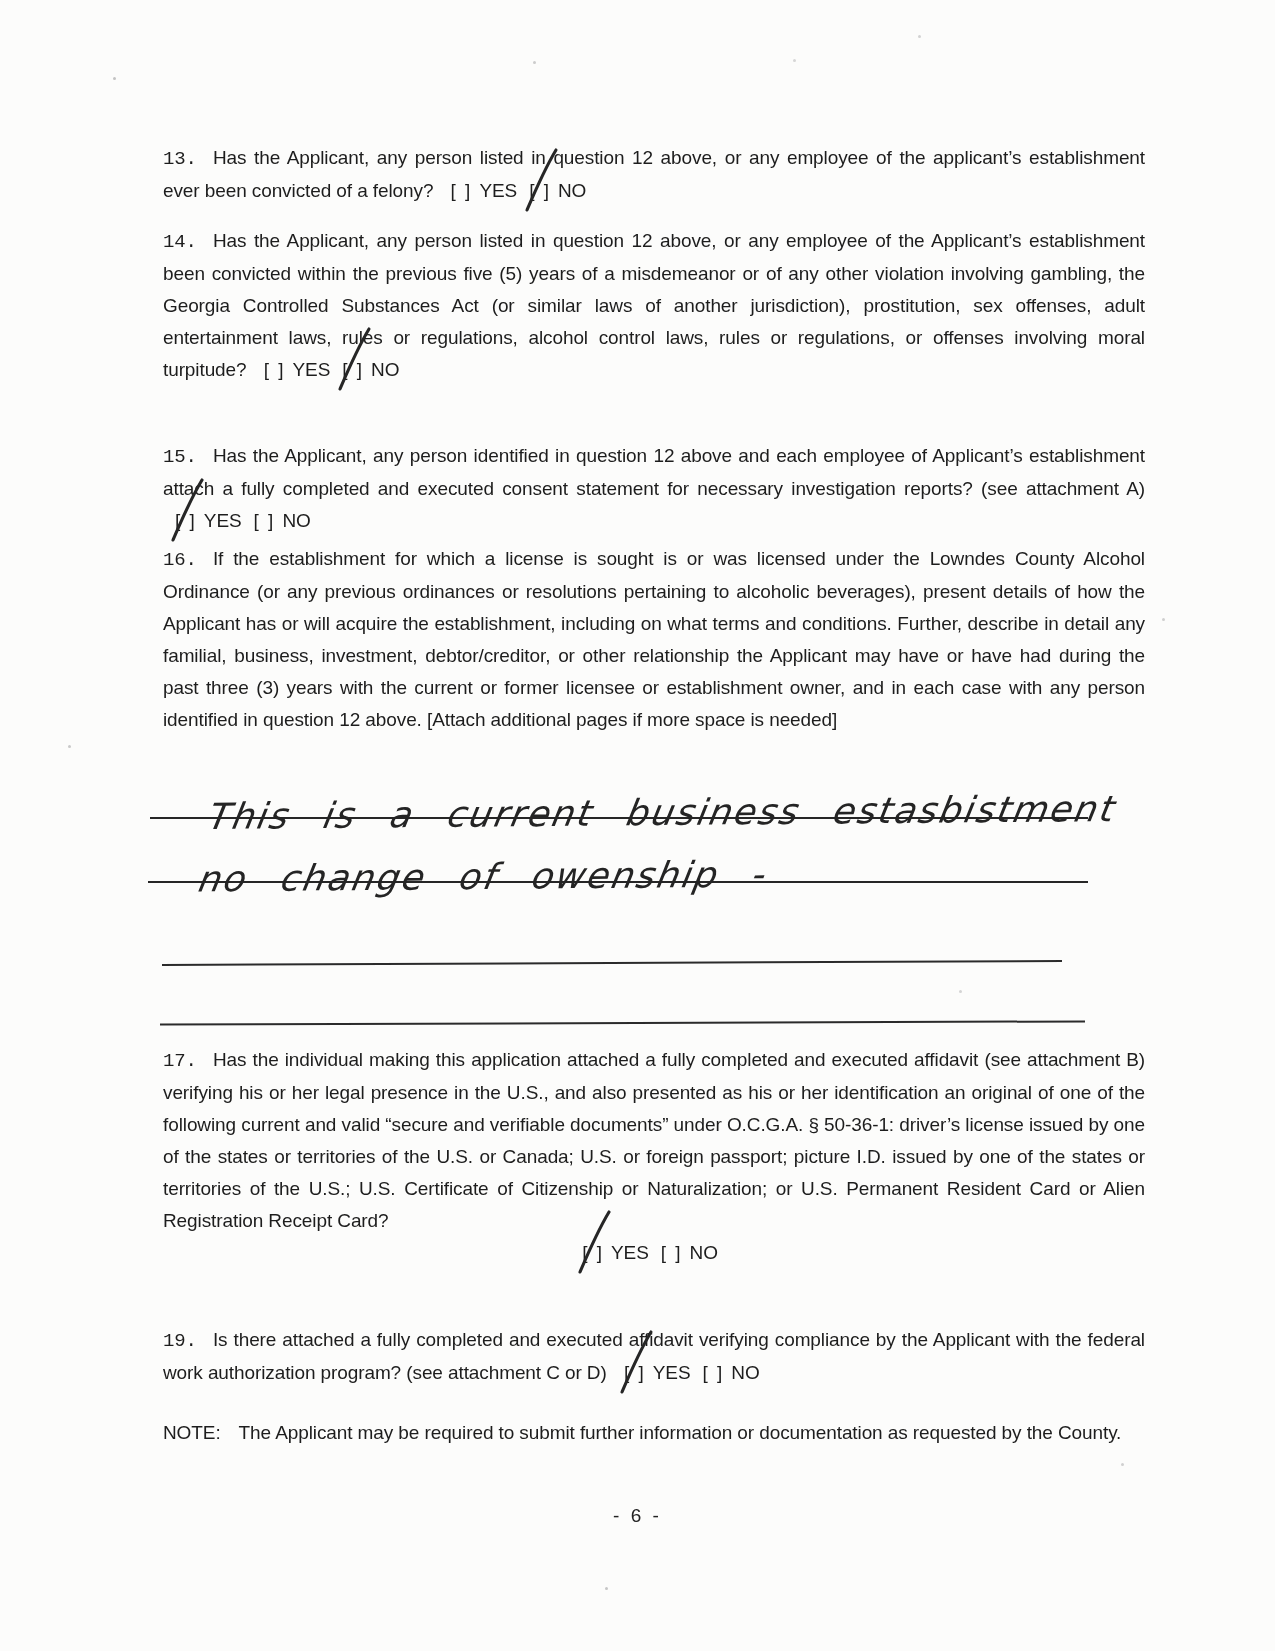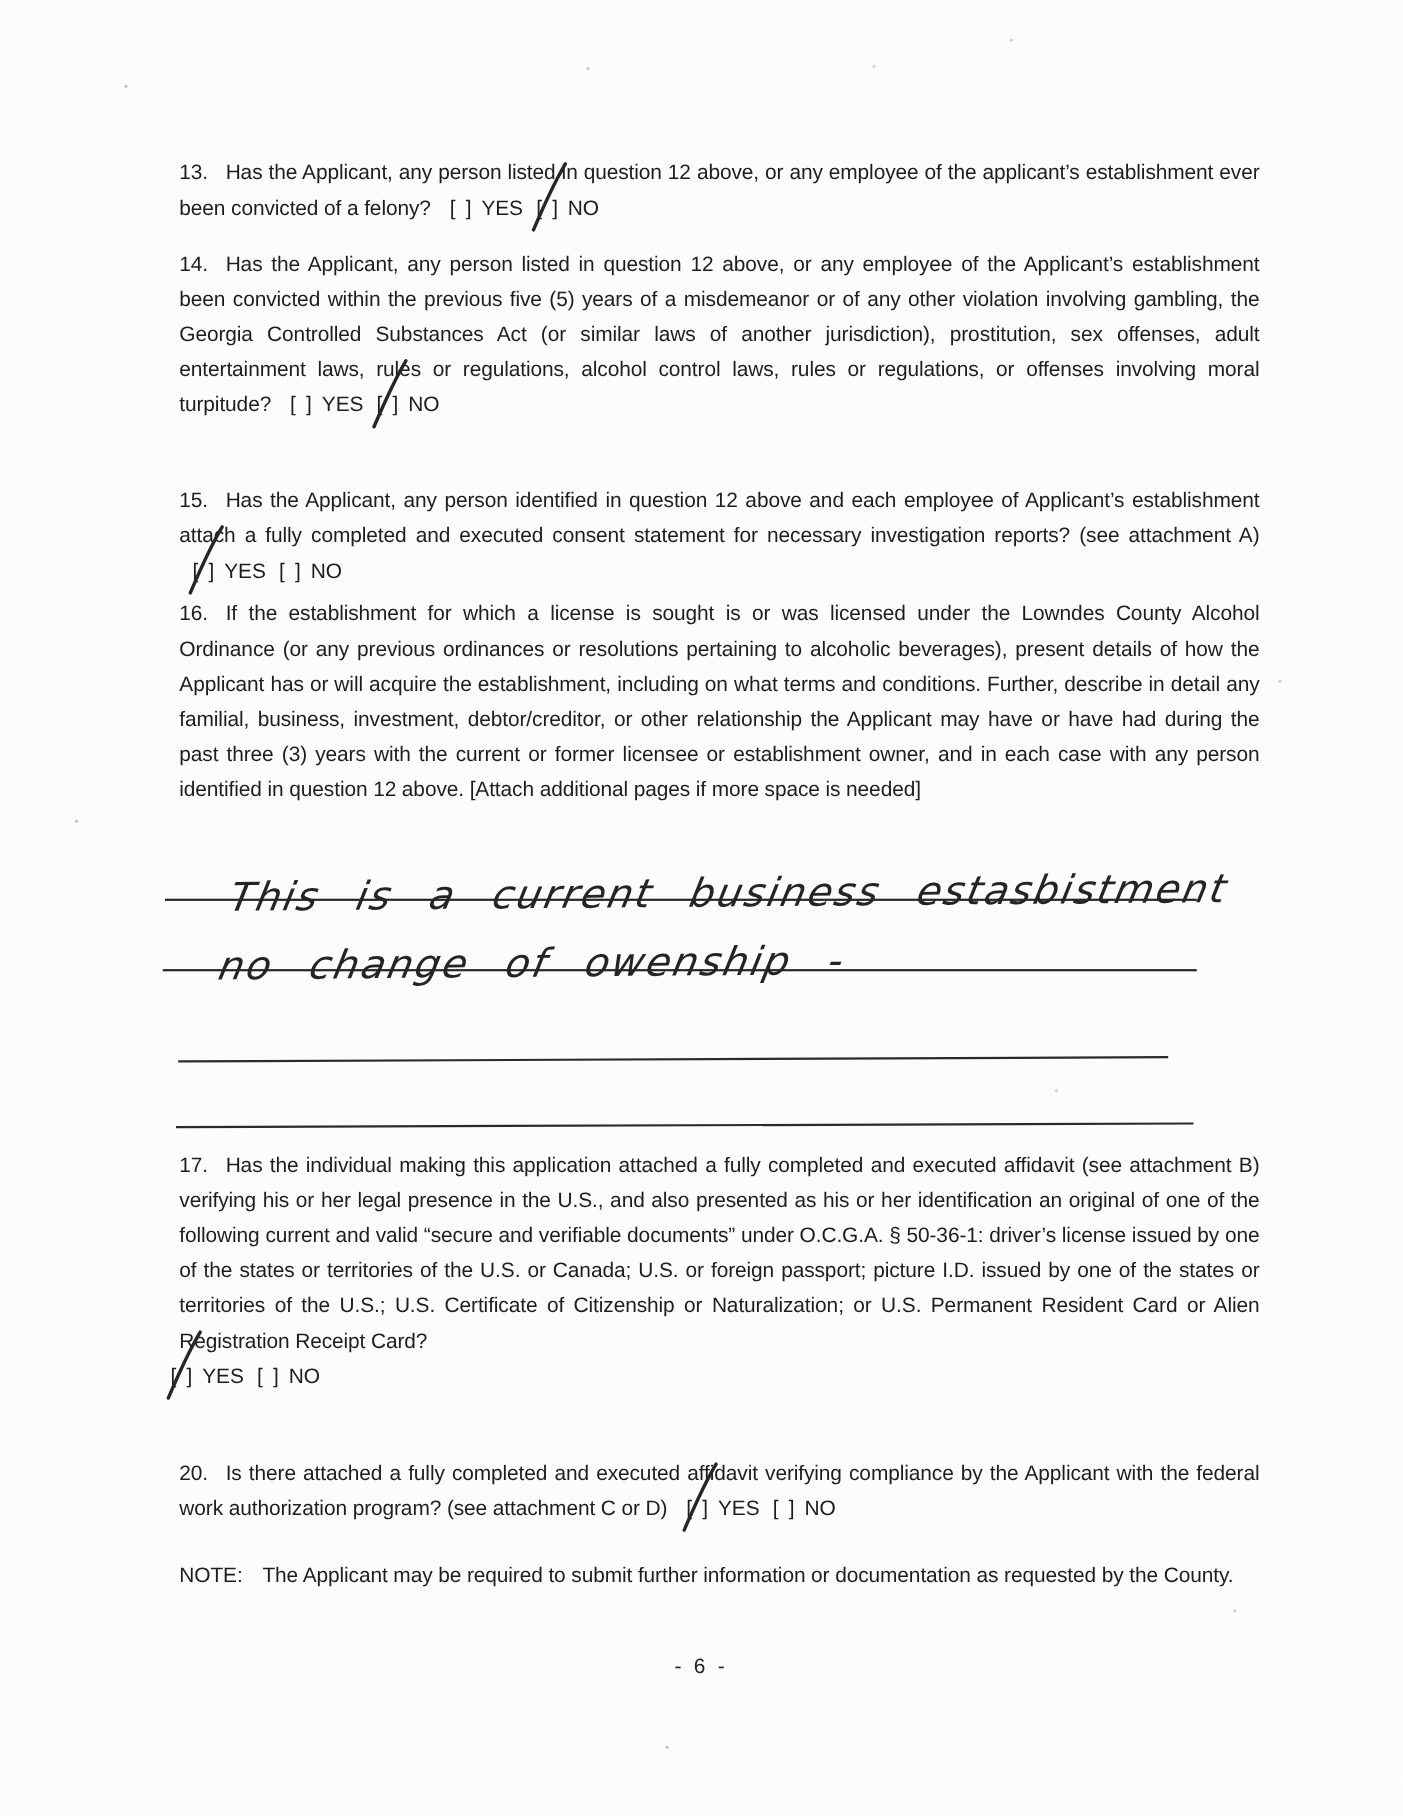--- a/index.html
+++ b/index.html
@@ -14,37 +14,37 @@
     overflow:hidden;
   }
 
   .block {
     position:absolute; left:163px; width:982px;
     font-size:19px; line-height:32px;
     letter-spacing:-0.1px;
     text-align:justify;
     color:#1d1d1d;
   }
-  .q-num { padding-right:16px; }
+  .q-num { padding-right:16px;font-family:Liberation Mono, monospace; }
 
   
   .answer { white-space:nowrap; }
   .checkbox { position:relative; display:inline-block; margin-left:12px; }
   .box { letter-spacing:2px; }
   .opt { margin-left:7px; }
   .tick {
     position:absolute; left:-5px; bottom:-7px;
     width:34px; height:60px; overflow:visible;
     pointer-events:none;
   }
   .tick path {
     fill:none; stroke:#262626; stroke-width:3.1; stroke-linecap:round;
   }
 
-  .answer-line { text-align:left; margin-left:-20px; }
+  .answer-line { text-align:center; margin-left:-20px; }
 
   
   .hw-line {
     position:absolute; border-bottom:2.5px solid #262626; overflow:visible;
   }
   .handwriting {
     display:inline-block; position:relative; top:16px;
     font-family:"DejaVu Sans", sans-serif; font-style:italic;
     font-size:36px; color:#242424;
     letter-spacing:2px; word-spacing:20px; white-space:nowrap;
@@ -112,21 +112,21 @@
   <div class="rule" style="left:160px; top:1022px; width:925px; transform:rotate(-0.2deg);"></div>
 
   <div class="block" style="top:1044px">
     <p><span class="q-num">17.</span><span>Has the individual making this application attached a fully completed and executed affidavit (see attachment B) verifying his or her legal presence in the U.S., and also presented as his or her identification an original of one of the following current and valid “secure and verifiable documents” under O.C.G.A. § 50-36-1: driver’s license issued by one of the states or territories of the U.S. or Canada; U.S. or foreign passport; picture I.D. issued by one of the states or territories of the U.S.; U.S. Certificate of Citizenship or Naturalization; or U.S. Permanent Resident Card or Alien Registration Receipt Card?</span></p>
     <div class="answer-line"><span class="checkbox"><span class="box">[ ]</span><svg class="tick" viewBox="0 0 34 60">
             <path d="M3 56 C 9 42, 20 16, 32 -4"></path>
           </svg></span><span class="opt">YES</span><span class="checkbox"><span class="box">[ ]</span></span><span class="opt">NO</span></div>
   </div>
 
   <p class="block" style="top:1324px">
-    <span class="q-num">20.</span><span>Is there attached a fully completed and executed affidavit verifying compliance by the Applicant with the federal work authorization program?  (see attachment C or D)</span>
+    <span class="q-num">19.</span><span>Is there attached a fully completed and executed affidavit verifying compliance by the Applicant with the federal work authorization program?  (see attachment C or D)</span>
     <span class="answer"><span class="checkbox"><span class="box">[ ]</span><svg class="tick" viewBox="0 0 34 60">
             <path d="M3 56 C 9 42, 20 16, 32 -4"></path>
           </svg></span><span class="opt">YES</span><span class="checkbox"><span class="box">[ ]</span></span><span class="opt">NO</span></span>
   </p>
 
   <p class="block" style="top:1417px">
     <span class="note-label">NOTE:</span><span>The Applicant may be required to submit further information or documentation as requested by the County.</span>
   </p>
 
   <div class="page-number">- 6 -</div>

